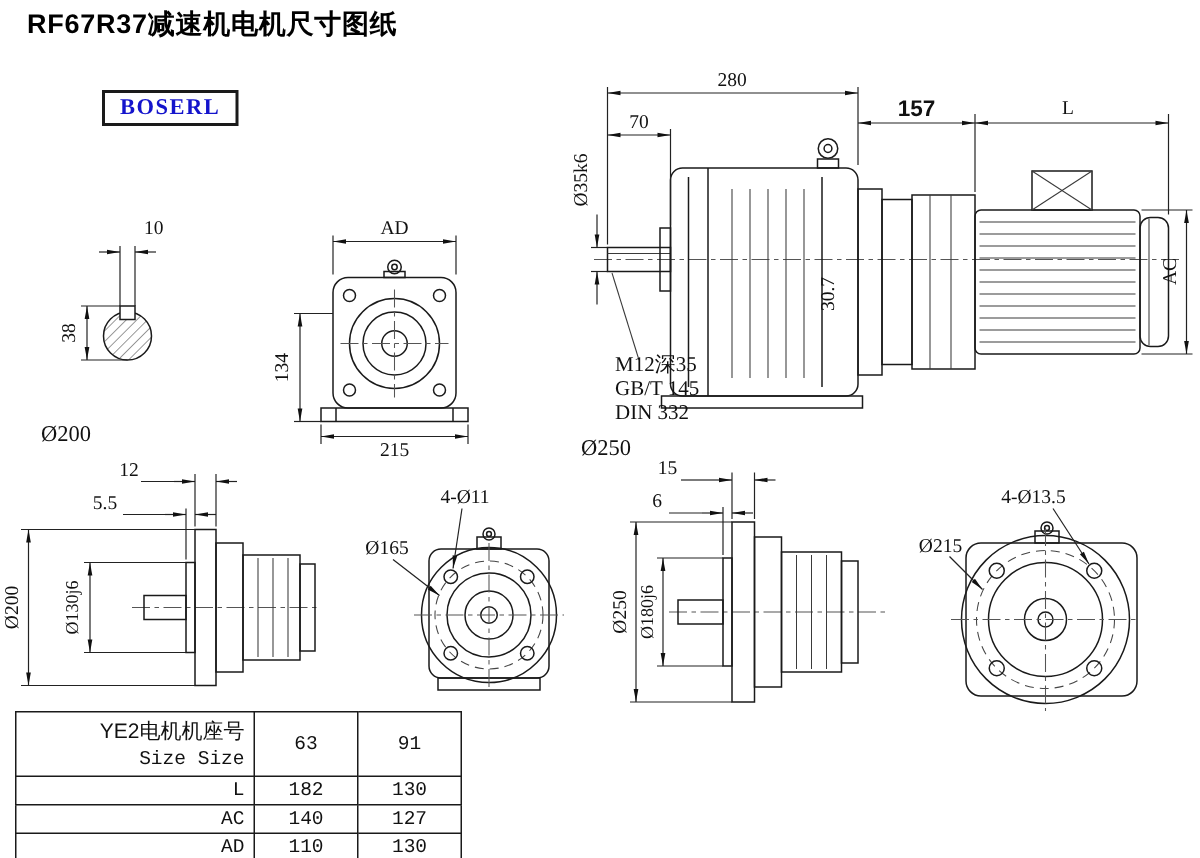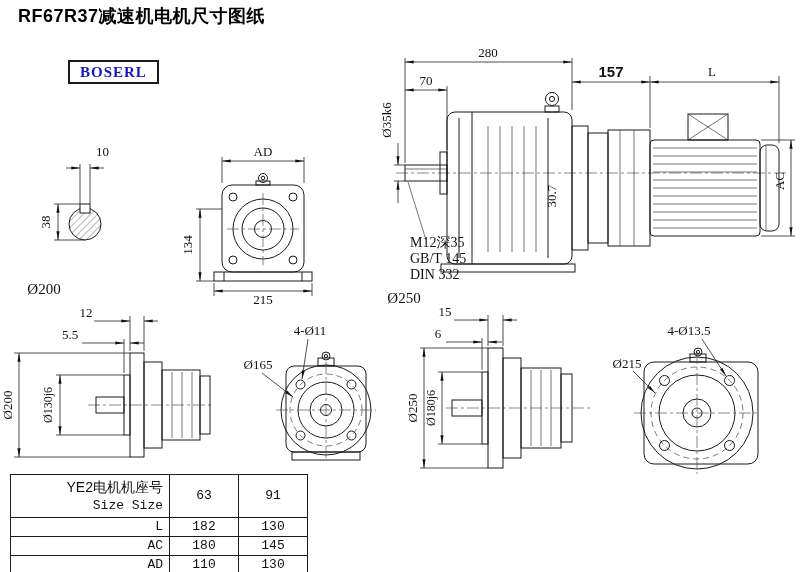--- a/index.html
+++ b/index.html
@@ -349,22 +349,22 @@
       <td class="val mono">63</td>
       <td class="val mono">91</td>
     </tr>
     <tr class="r">
       <td class="label-cell mono">L</td>
       <td class="val mono">182</td>
       <td class="val mono">130</td>
     </tr>
     <tr class="r">
       <td class="label-cell mono">AC</td>
-      <td class="val mono">180</td>
-      <td class="val mono">145</td>
+      <td class="val mono">140</td>
+      <td class="val mono">127</td>
     </tr>
     <tr class="r">
       <td class="label-cell mono">AD</td>
       <td class="val mono">110</td>
       <td class="val mono">130</td>
     </tr>
   </tbody>
     </table>
 
 </div>

